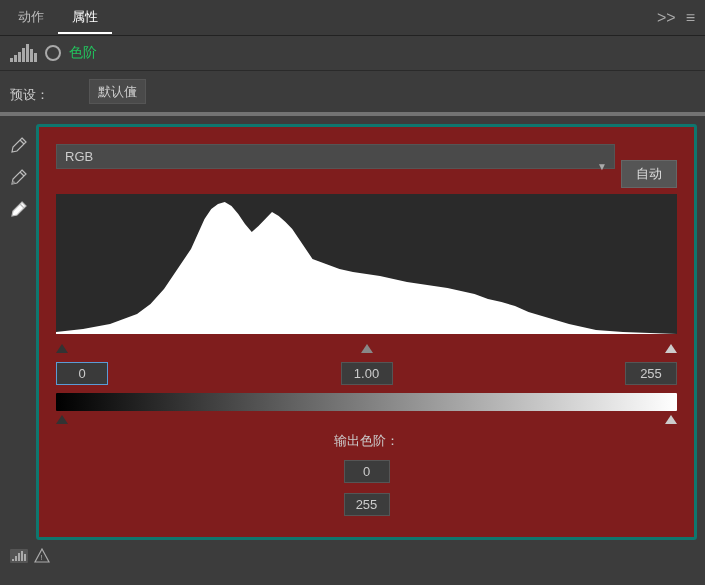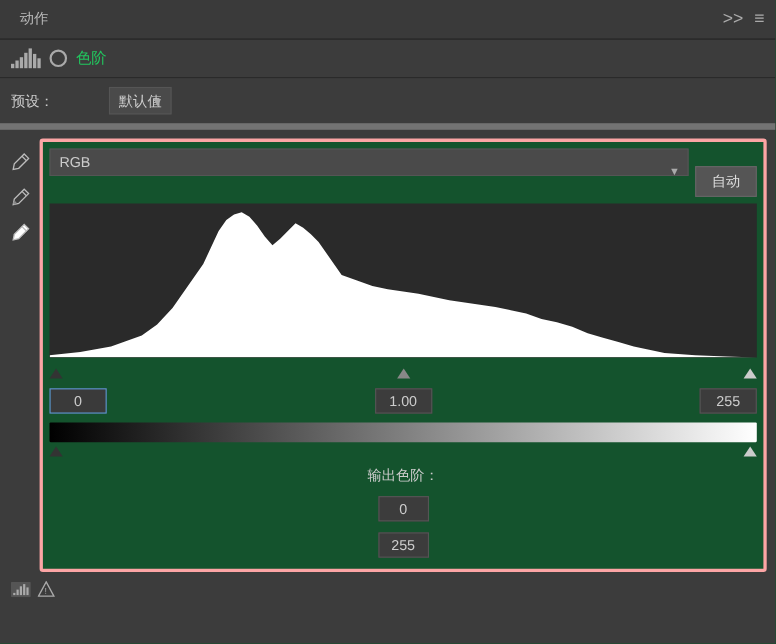--- a/index.html
+++ b/index.html
@@ -75,24 +75,24 @@
       display: inline-block;
     }
 
     .panel-title {
       font-size: 14px;
       color: #22c55e;
     }
 
     .preset-row {
       display: flex;
-      align-items: center;
+      align-items: flex-end;
       padding: 8px 10px;
-      gap: 26px;
-      border-bottom: 6px solid #737373;
+      gap: 16px;
+      border-bottom: 4px solid #737373;
     }
 
     .preset-label {
       color: #ccc;
       white-space: nowrap;
     }
 
     .preset-select {
       flex: 1;
       background: #4a4a4a;
@@ -132,24 +132,24 @@
       display: flex;
       align-items: center;
       justify-content: center;
       cursor: pointer;
       color: #bbb;
       font-size: 16px;
     }
 
     .levels-panel {
       flex: 1;
-      border: 3px solid #fca5a5;
+      border: 3px solid #0f766e;
       border-radius: 3px;
-      background: #14532d;
-      padding: 6px;
+      background: #7f1d1d;
+      padding: 17px;
     }
 
     .channel-row {
       display: flex;
       gap: 6px;
       margin-bottom: 6px;
     }
 
     .channel-select-wrap {
       flex: 1;
@@ -307,20 +307,21 @@
       width: 100%;
       height: 100%;
       display: block;
     }
   </style>
 </head>
 <body>
 
 <div class="top-tabs">
   <div class="tab">动作</div>
+  <div class="tab active">属性</div>
   <div class="tab-extras">
     <span>&gt;&gt;</span>
     <span>≡</span>
   </div>
 </div>
 
 <div class="panel-header">
   <div class="histogram-icon">
     <span style="height:4px"></span>
     <span style="height:7px"></span>

